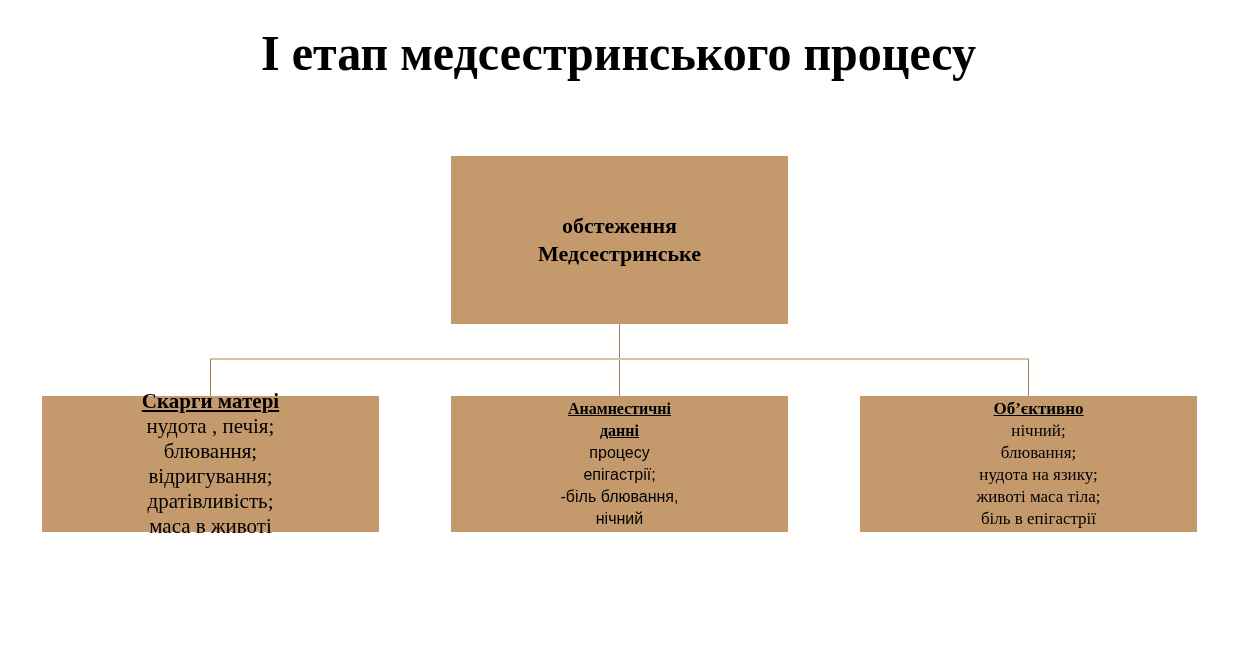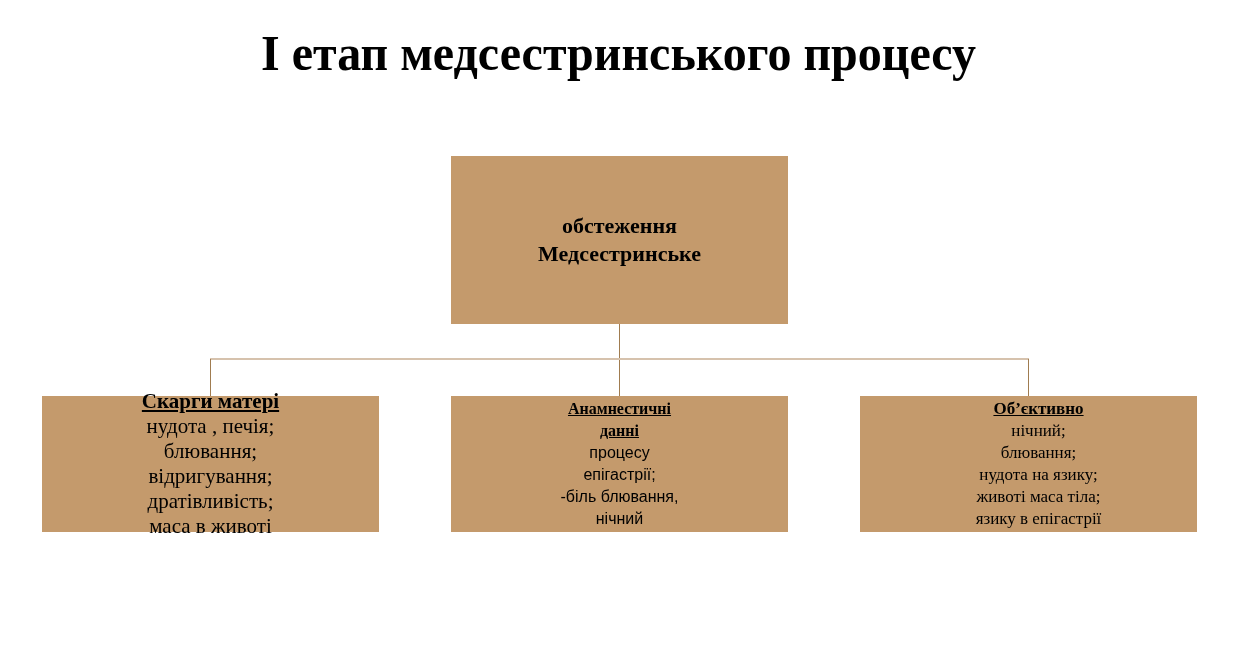--- a/index.html
+++ b/index.html
@@ -49,14 +49,14 @@
   <div>-біль блювання,</div>
   <div>нічний</div>
 </div>
 
 <div class="box child c3">
   <div class="head">Об’єктивно</div>
   <div>нічний;</div>
   <div>блювання;</div>
   <div>нудота на язику;</div>
   <div>животі маса тіла;</div>
-  <div>язику в епігастрії</div>
+  <div>біль в епігастрії</div>
 </div>
 
 </body></html>

